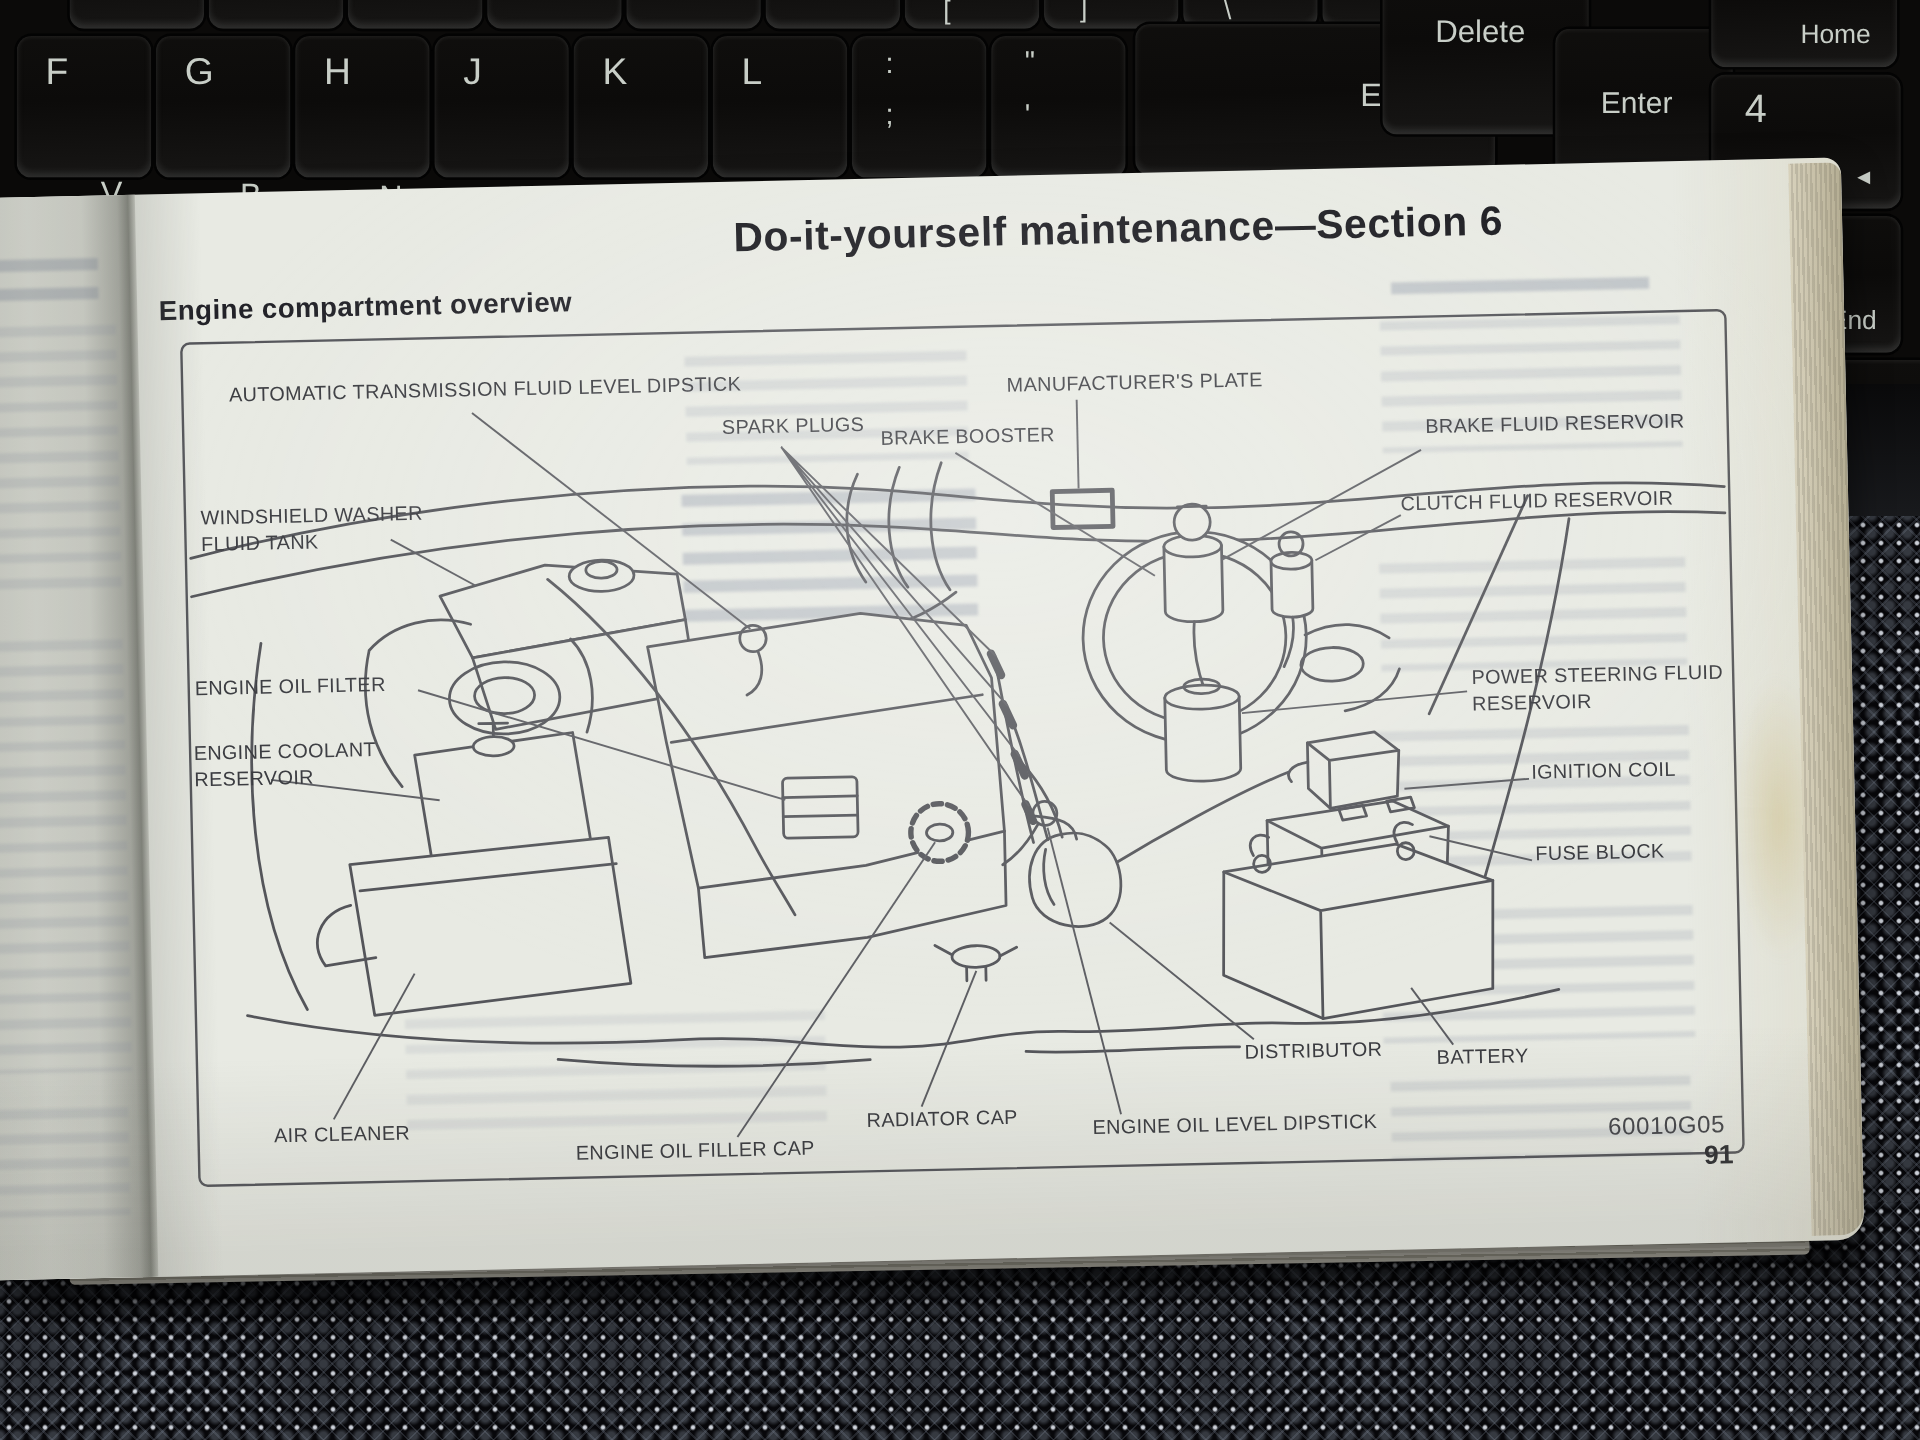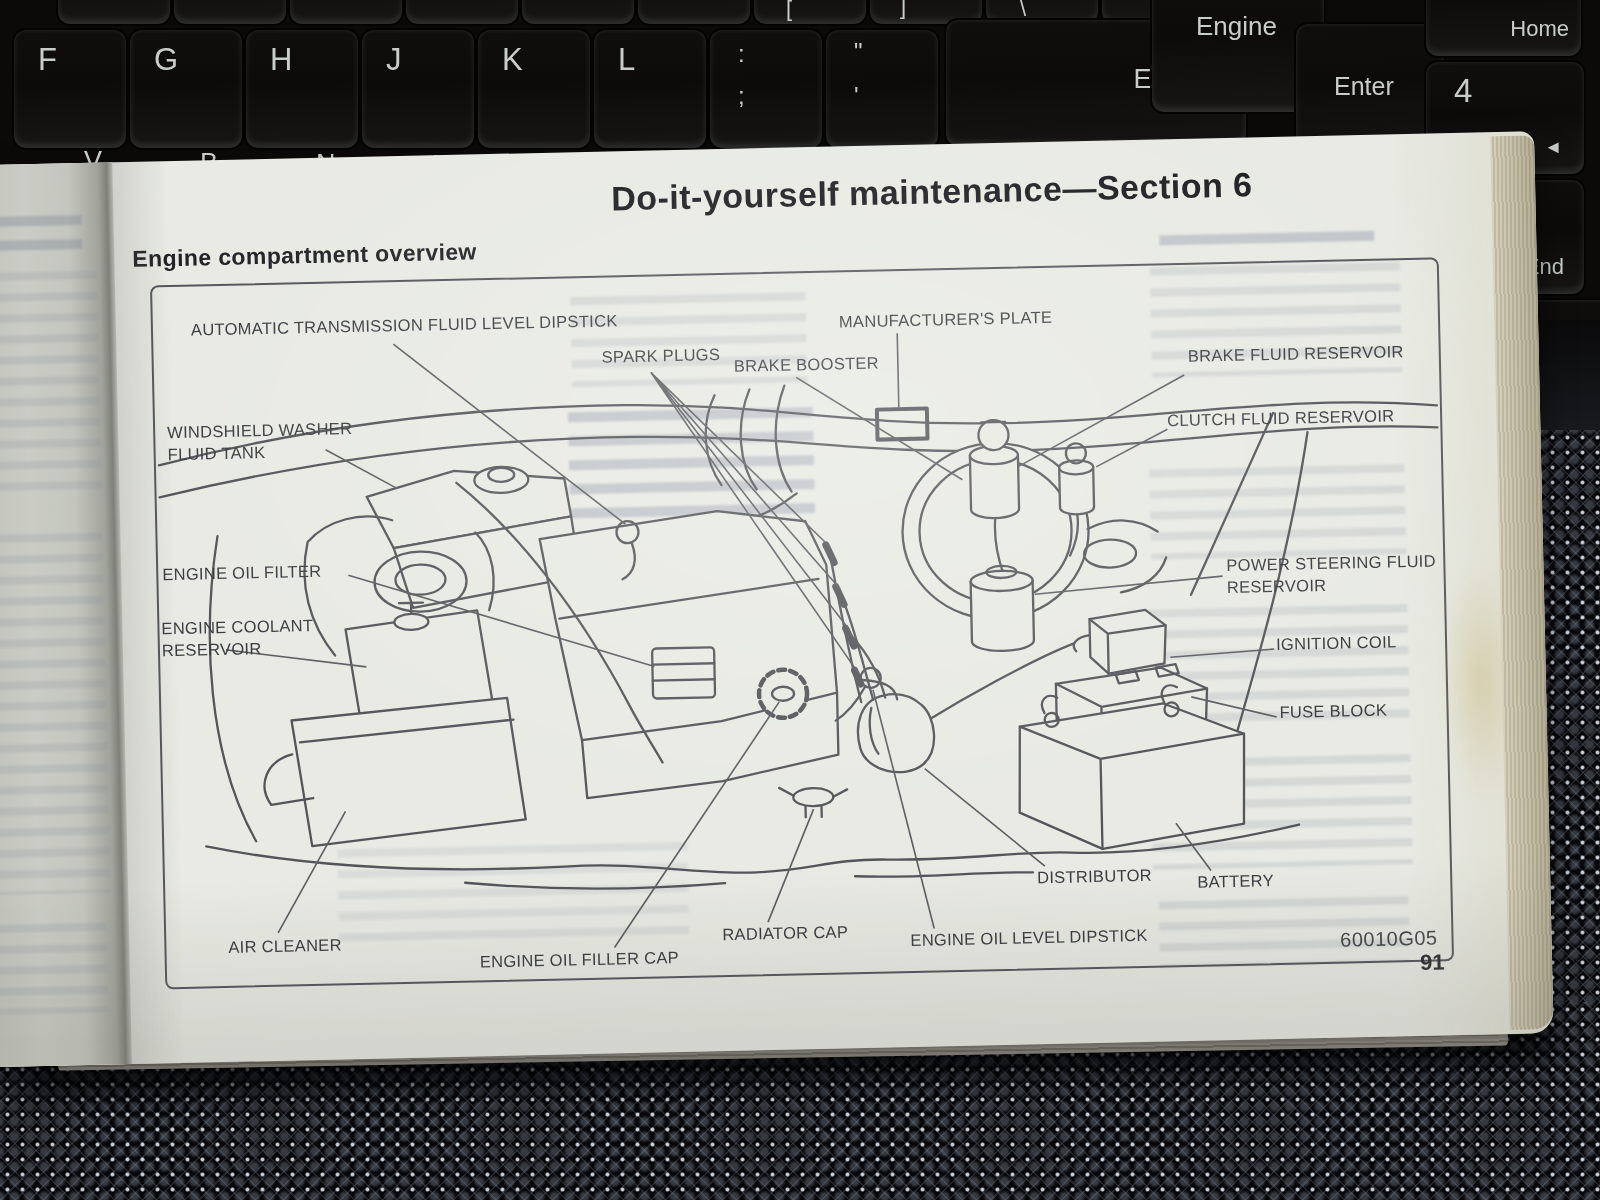--- a/index.html
+++ b/index.html
@@ -119,27 +119,27 @@
     </div>
   <div class="key" style="left:826px;top:30px;width:112px;height:118px;">
     <span class="cap" style="left:28px;top:8px;font-size:24px;">"</span>
     <span class="cap" style="left:28px;top:52px;font-size:24px;">'</span>
     </div>
 
   <div class="key" style="left:946px;top:20px;width:300px;height:126px;">
     <span class="cap" style="right:48px;top:44px;font-size:27px;">Enter</span>
     </div>
   <div class="key" style="left:1152px;top:-34px;width:172px;height:146px;">
-    <span class="cap" style="left:44px;bottom:70px;font-size:26px;">Engine</span>
+    <span class="cap" style="left:44px;bottom:70px;font-size:26px;">Delete</span>
     </div>
   <div class="key" style="left:1296px;top:24px;width:148px;height:126px;">
     <span class="cap" style="left:38px;top:48px;font-size:25px;">Enter</span>
     </div>
   <div class="key" style="left:1426px;top:-56px;width:155px;height:112px;">
-    <span class="cap" style="right:12px;bottom:14px;font-size:22px;">Home</span>
+    <span class="cap" style="right:22px;bottom:14px;font-size:22px;">Home</span>
     </div>
   <div class="key" style="left:1426px;top:62px;width:158px;height:112px;">
     <span class="cap" style="left:28px;top:10px;font-size:33px;">4</span>
     <span class="cap" style="right:22px;bottom:16px;font-size:18px;">◄</span>
     </div>
   <div class="key" style="left:1414px;top:180px;width:170px;height:114px;">
     <span class="cap" style="left:34px;top:8px;font-size:33px;">1</span>
     <span class="cap" style="right:20px;bottom:14px;font-size:22px;">End</span>
     </div>
   <div class="key" style="left:1436px;top:300px;width:175px;height:118px;">

